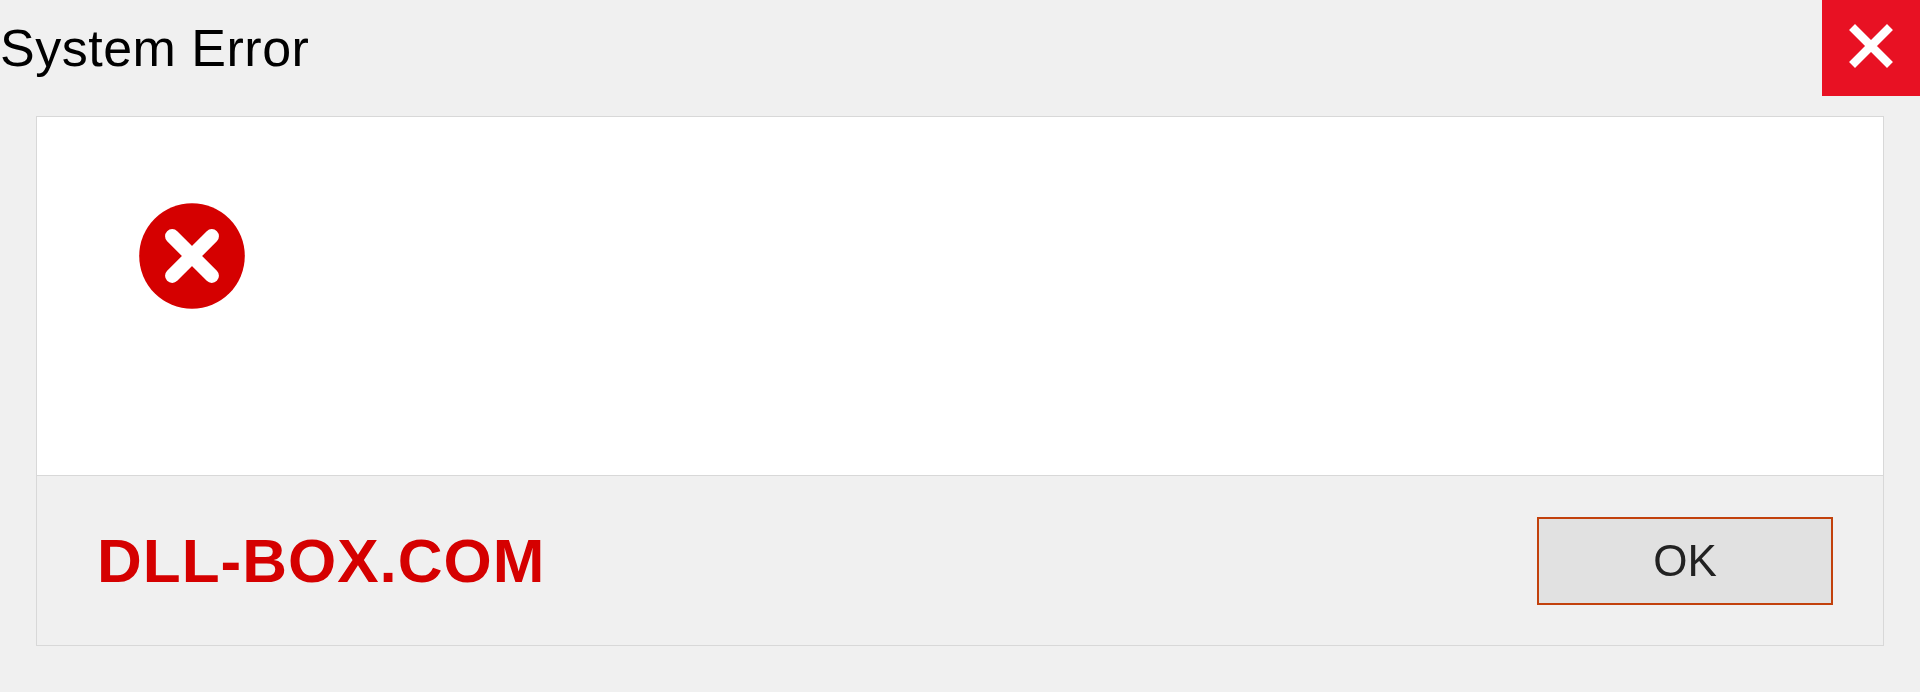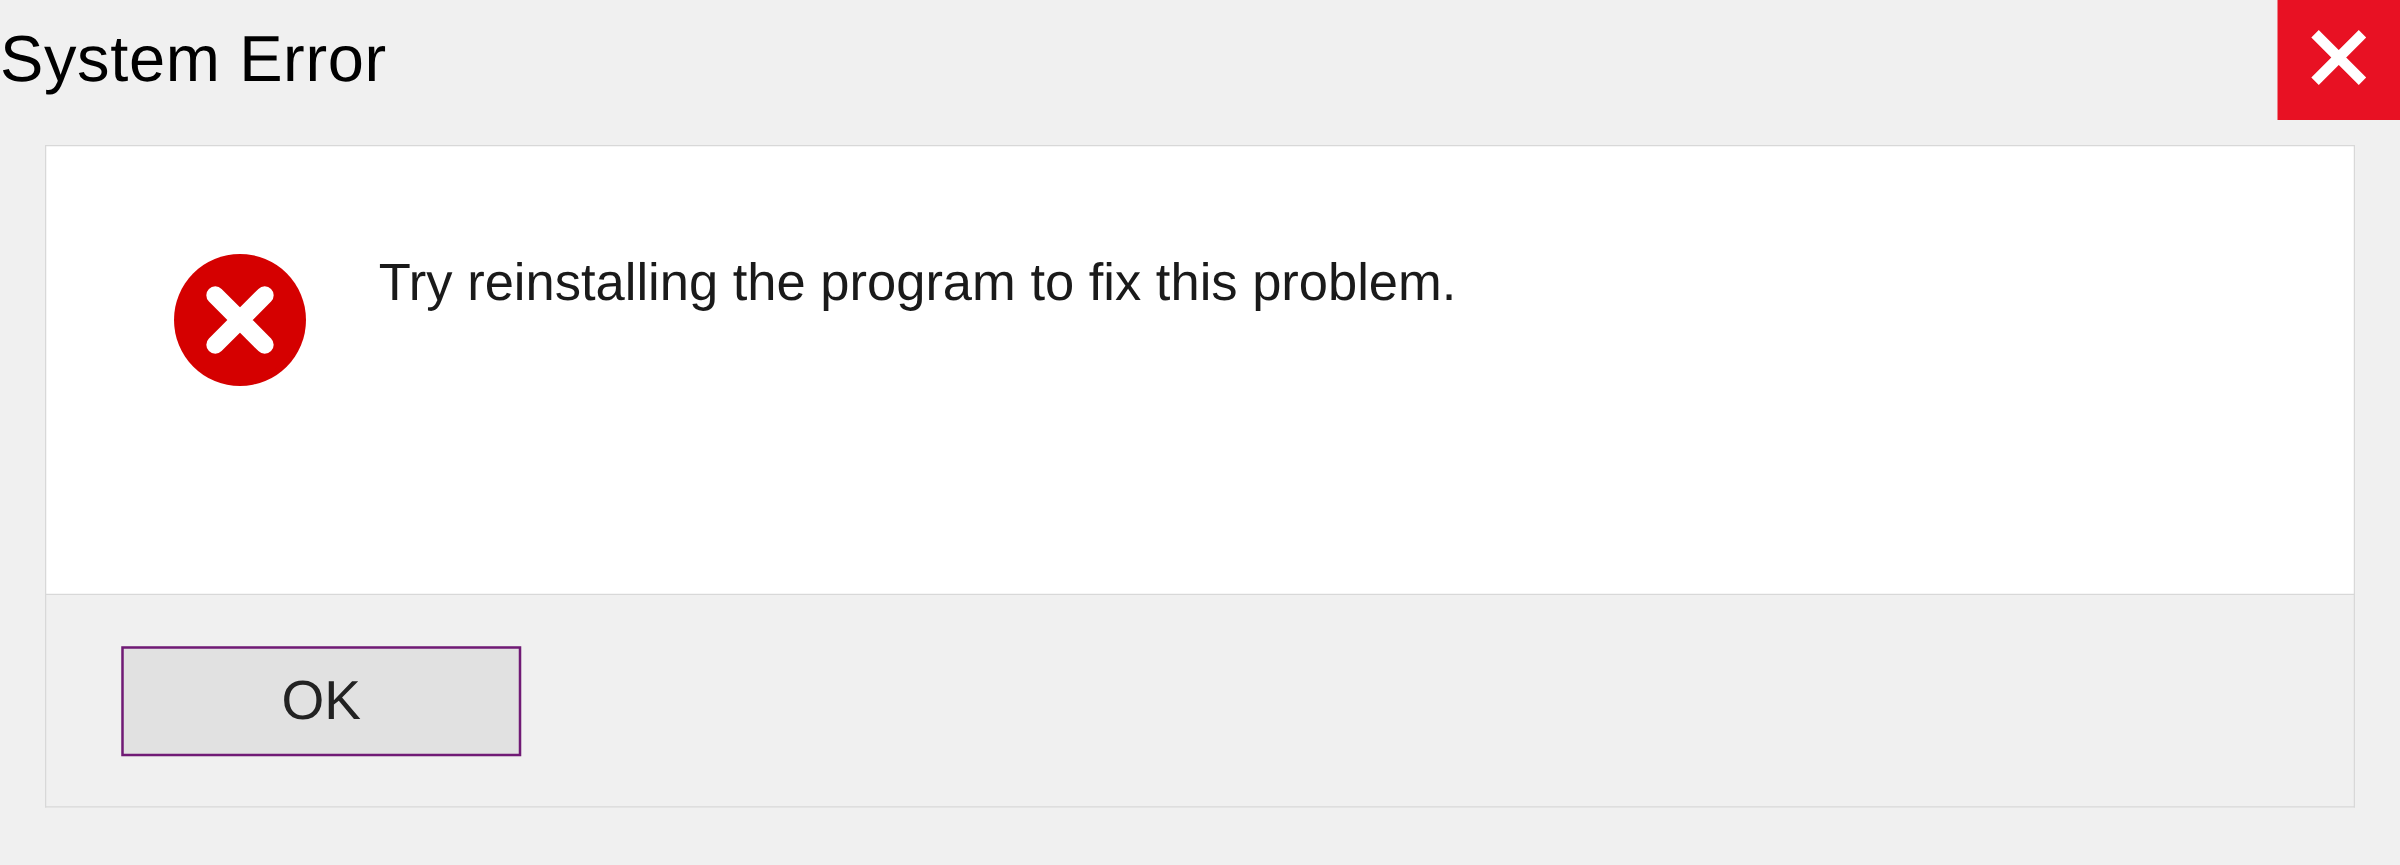--- a/index.html
+++ b/index.html
@@ -98,24 +98,24 @@
     
     .watermark {
       font-size: 62px;
       font-weight: 800;
       color: #d50000;
       letter-spacing: 1px;
       font-family: Arial, sans-serif;
     }
     
     .ok-btn {
-      width: 320px;
+      width: 296px;
       height: 88px;
       background: #e1e1e1;
-      border: 2px solid #701a75;
+      border: 2px solid #c2410c;
       font-size: 44px;
       color: #222;
       font-family: inherit;
       cursor: pointer;
       display: flex;
       align-items: center;
       justify-content: center;
     }
   </style>
 </head>
@@ -134,21 +134,21 @@
 
 <div class="content-panel">
   <div class="error-icon-wrap">
     <svg class="error-icon" viewBox="0 0 100 100">
       <circle cx="50" cy="50" r="48" fill="#d50000"></circle>
       <circle cx="50" cy="50" r="44" fill="#d50000" stroke="#ffffff" stroke-width="0"></circle>
       <path d="M32 32 L68 68 M68 32 L32 68" stroke="#ffffff" stroke-width="13" stroke-linecap="round" fill="none"></path>
     </svg>
   </div>
   <div class="message-block">
-    <div class="message-line">Try reinstalling the program to fix this problem.</div>
   </div>
 </div>
 
 <div class="footer">
+  <div class="watermark">DLL-BOX.COM</div>
   <button class="ok-btn">
     <span>OK</span>
   </button>
 </div>
 
 </body></html>

